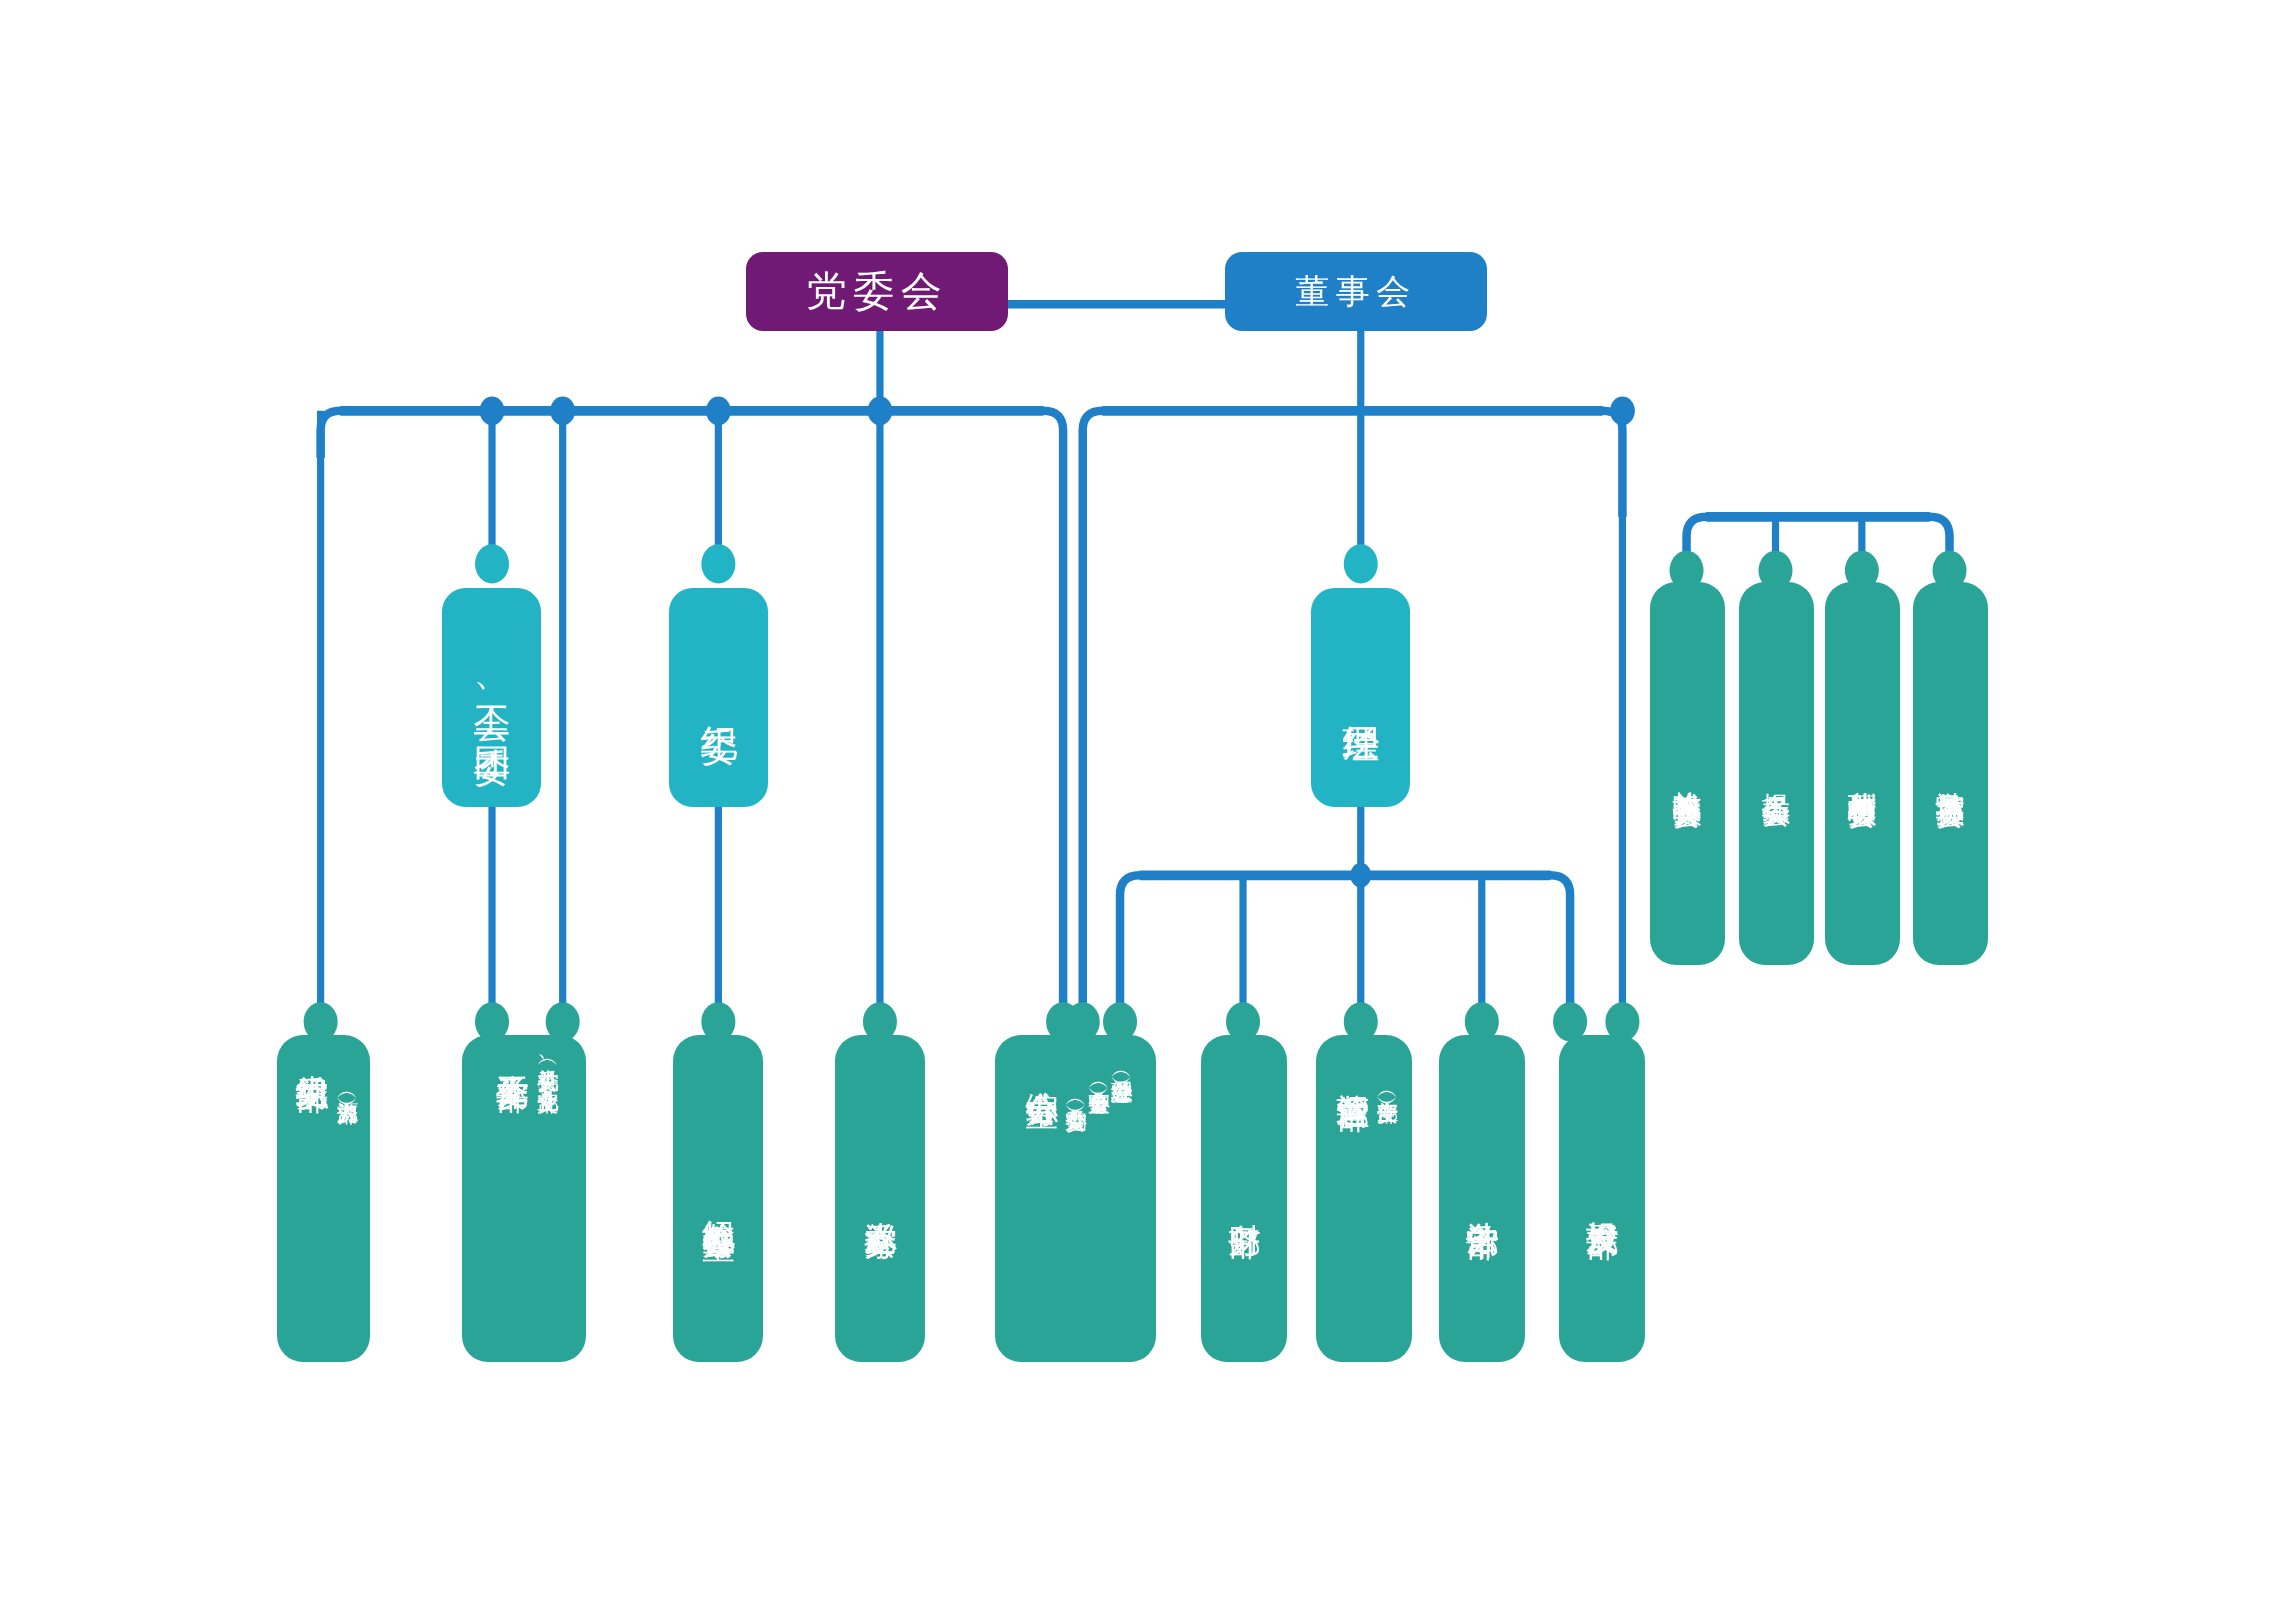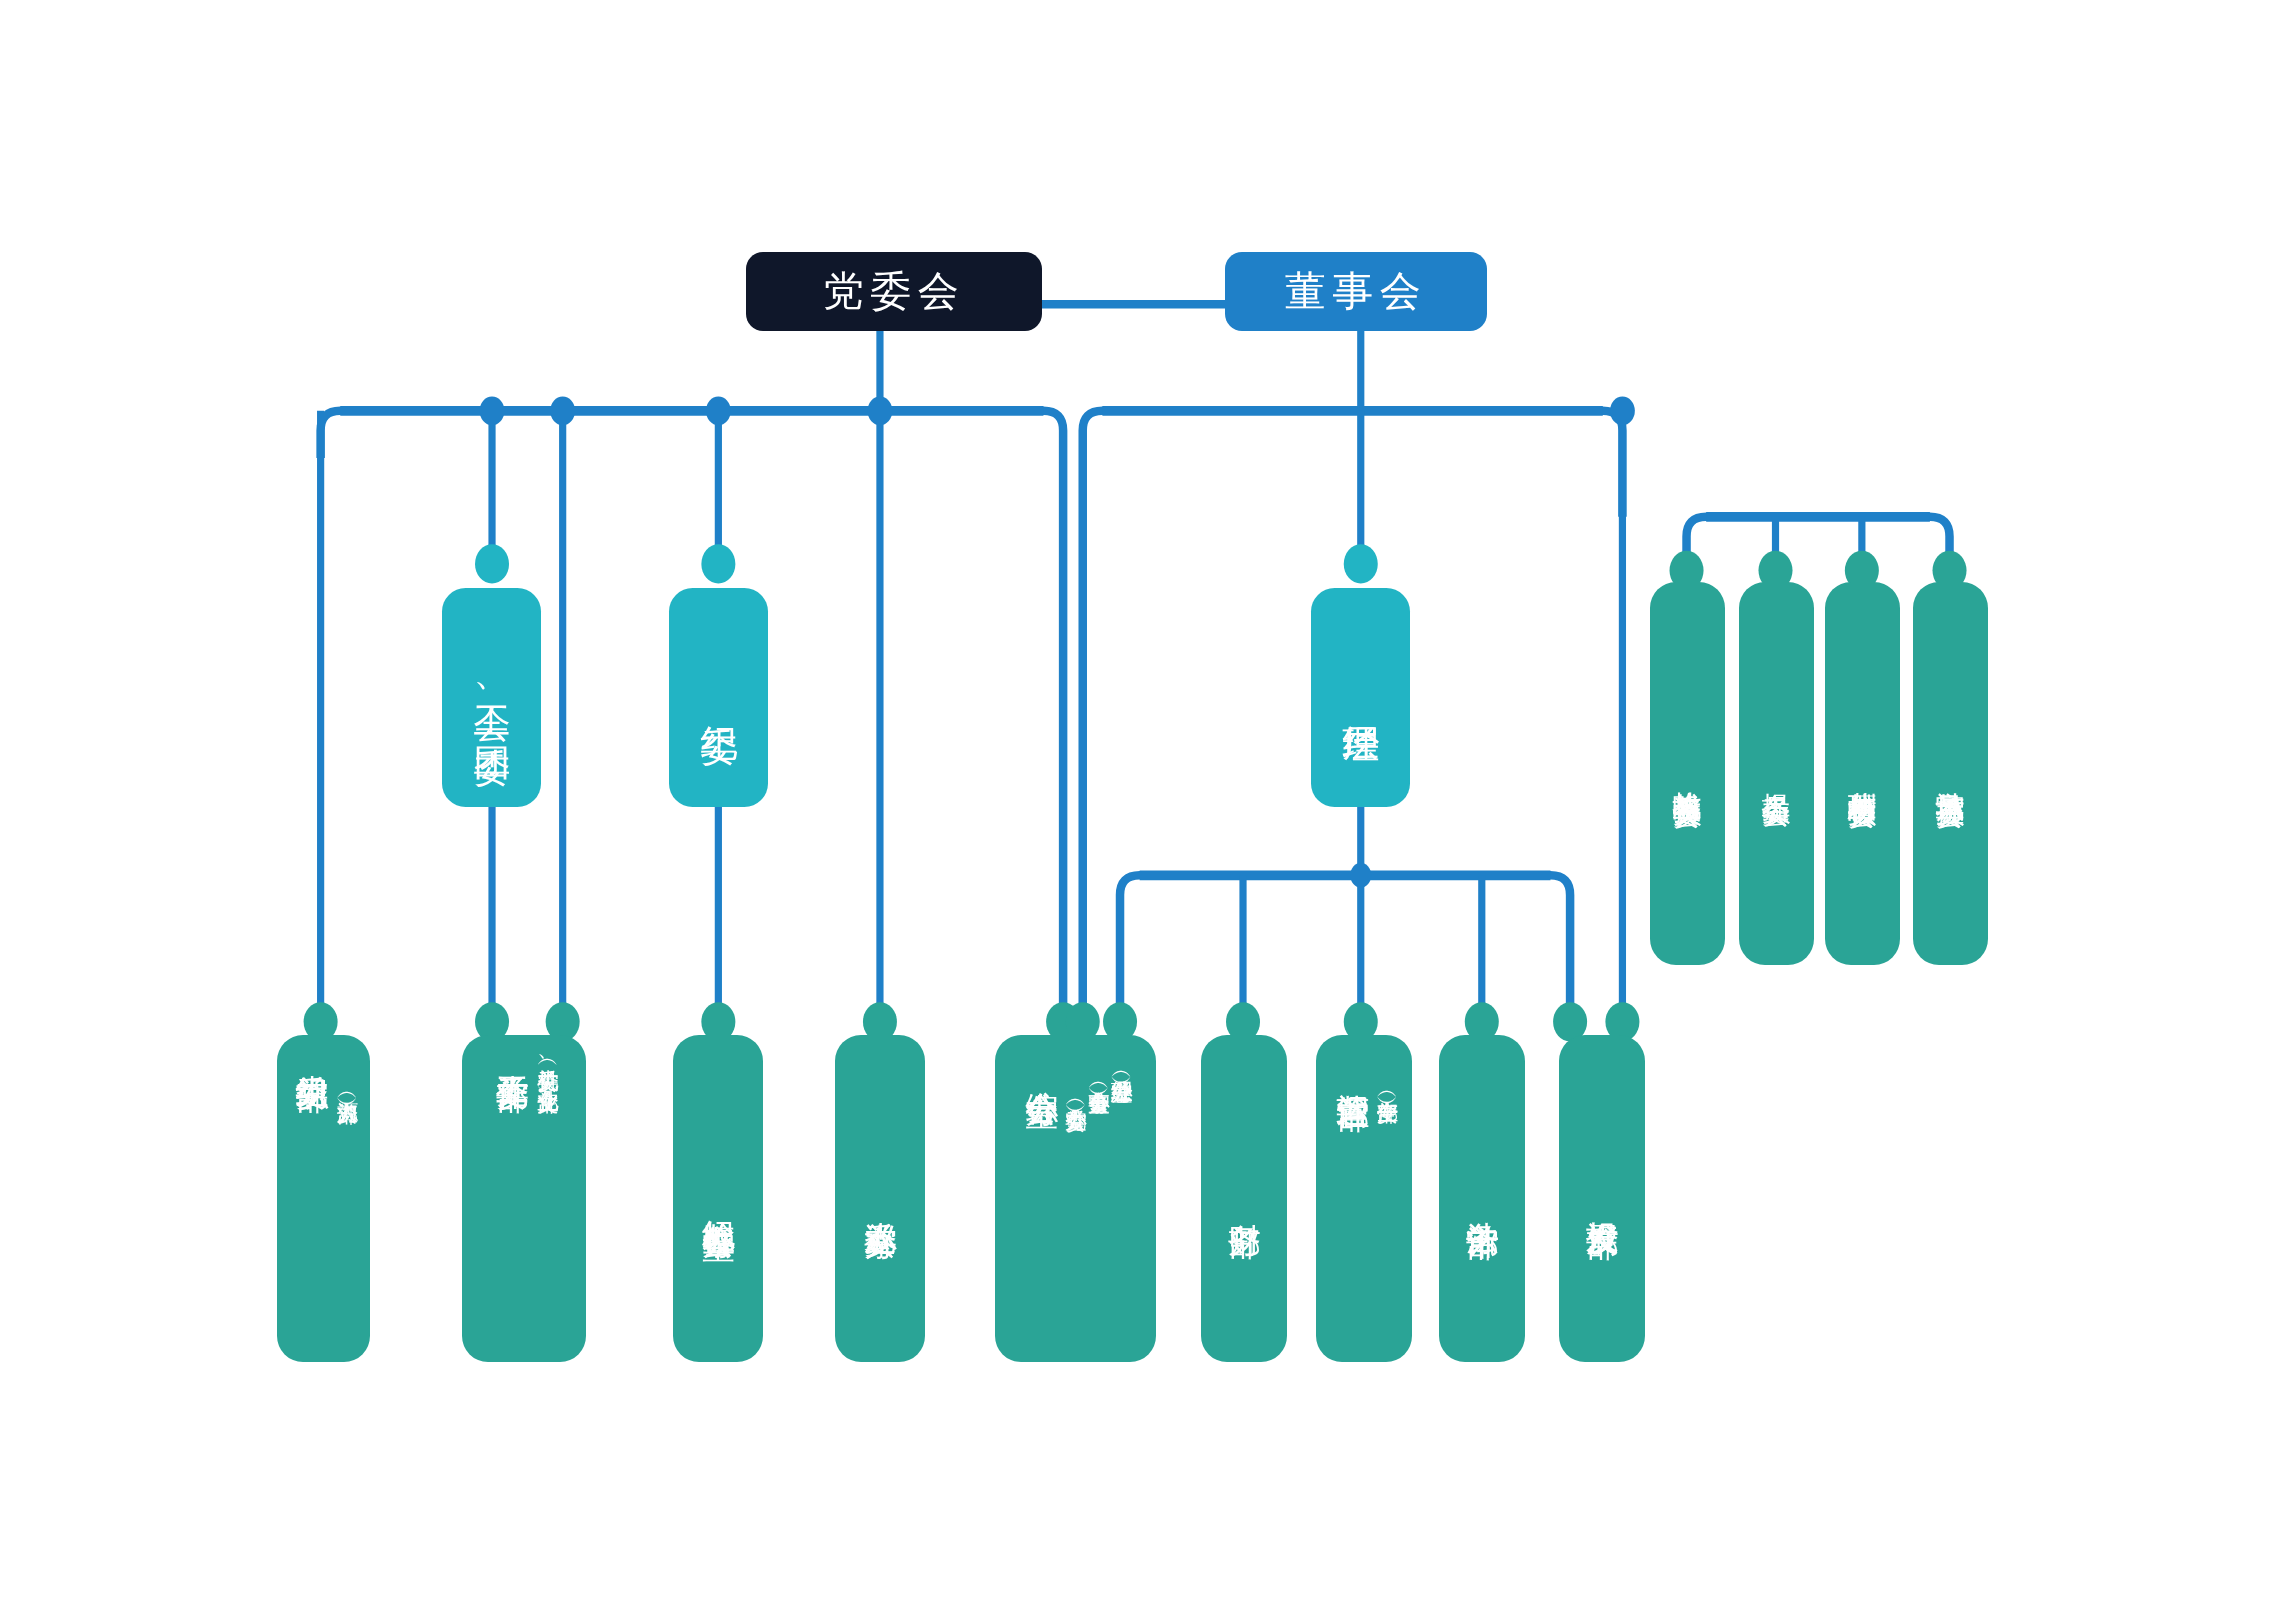--- a/index.html
+++ b/index.html
@@ -127,25 +127,25 @@
       <ellipse cx="1655" cy="1562" rx="26" ry="30" fill="#2aa496"></ellipse>
       <ellipse cx="1712" cy="1562" rx="26" ry="30" fill="#2aa496"></ellipse>
       <ellipse cx="1900" cy="1562" rx="26" ry="30" fill="#2aa496"></ellipse>
       <ellipse cx="2080" cy="1562" rx="26" ry="30" fill="#2aa496"></ellipse>
       <ellipse cx="2265" cy="1562" rx="26" ry="30" fill="#2aa496"></ellipse>
       <ellipse cx="2400" cy="1562" rx="26" ry="30" fill="#2aa496"></ellipse>
       <ellipse cx="2480" cy="1562" rx="26" ry="30" fill="#2aa496"></ellipse>
     </g>
   </svg>
 
-  <div class="node horiz" style="left:746px;top:252px;width:296px;height:79px;background:#0f172a;border-radius:17px;font-size:41px;">
+  <div class="node horiz" style="left:746px;top:252px;width:262px;height:79px;background:#701a75;border-radius:17px;font-size:41px;">
     <span class="main">党委会</span>
   </div>
 
-  <div class="node horiz" style="left:1225px;top:252px;width:262px;height:79px;background:#1f80c8;border-radius:17px;font-size:41px;text-align:center;">
+  <div class="node horiz" style="left:1225px;top:252px;width:262px;height:79px;background:#1f80c8;border-radius:17px;font-size:34px;text-align:center;">
     <span class="main">董事会</span>
   </div>
 
   <div class="node" style="left:442px;top:588px;width:99px;height:219px;background:#22b4c4;border-radius:23.6px;font-size:37px;">
     <span class="main">工会、团委</span>
   </div>
 
   <div class="node" style="left:669px;top:588px;width:99px;height:219px;background:#22b4c4;border-radius:23.6px;font-size:37px;">
     <span class="main">纪委</span>
   </div>

